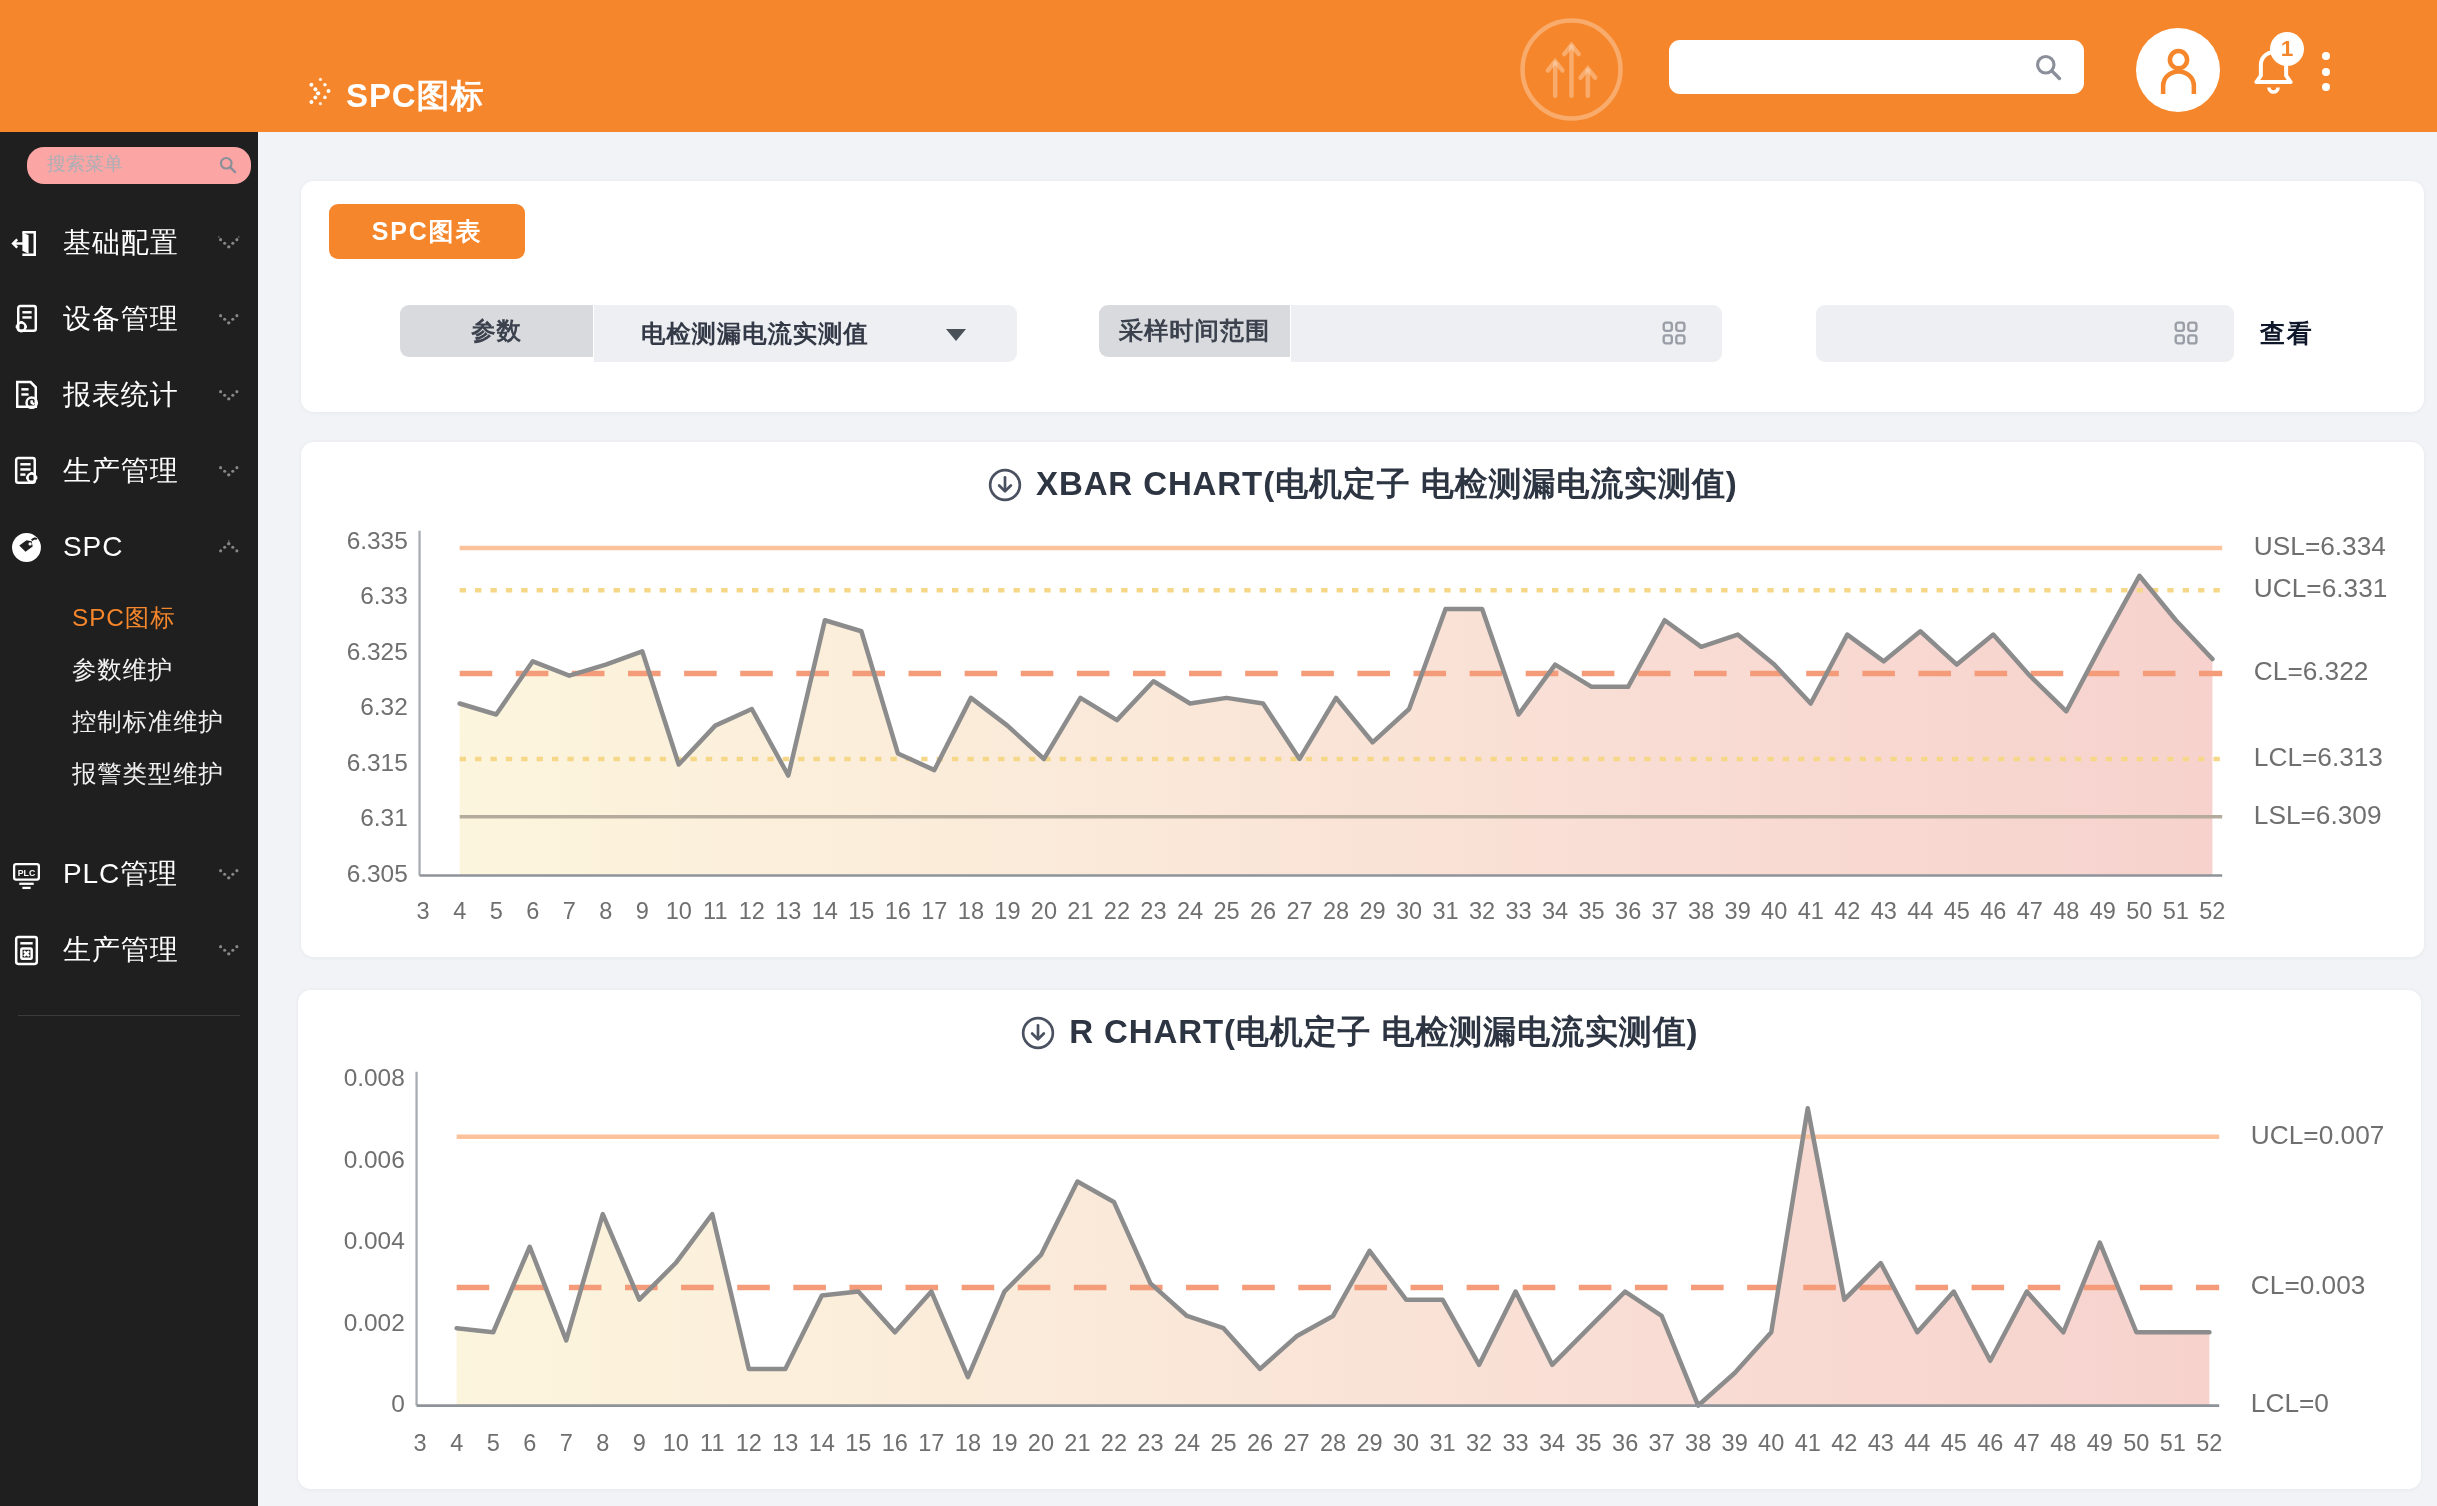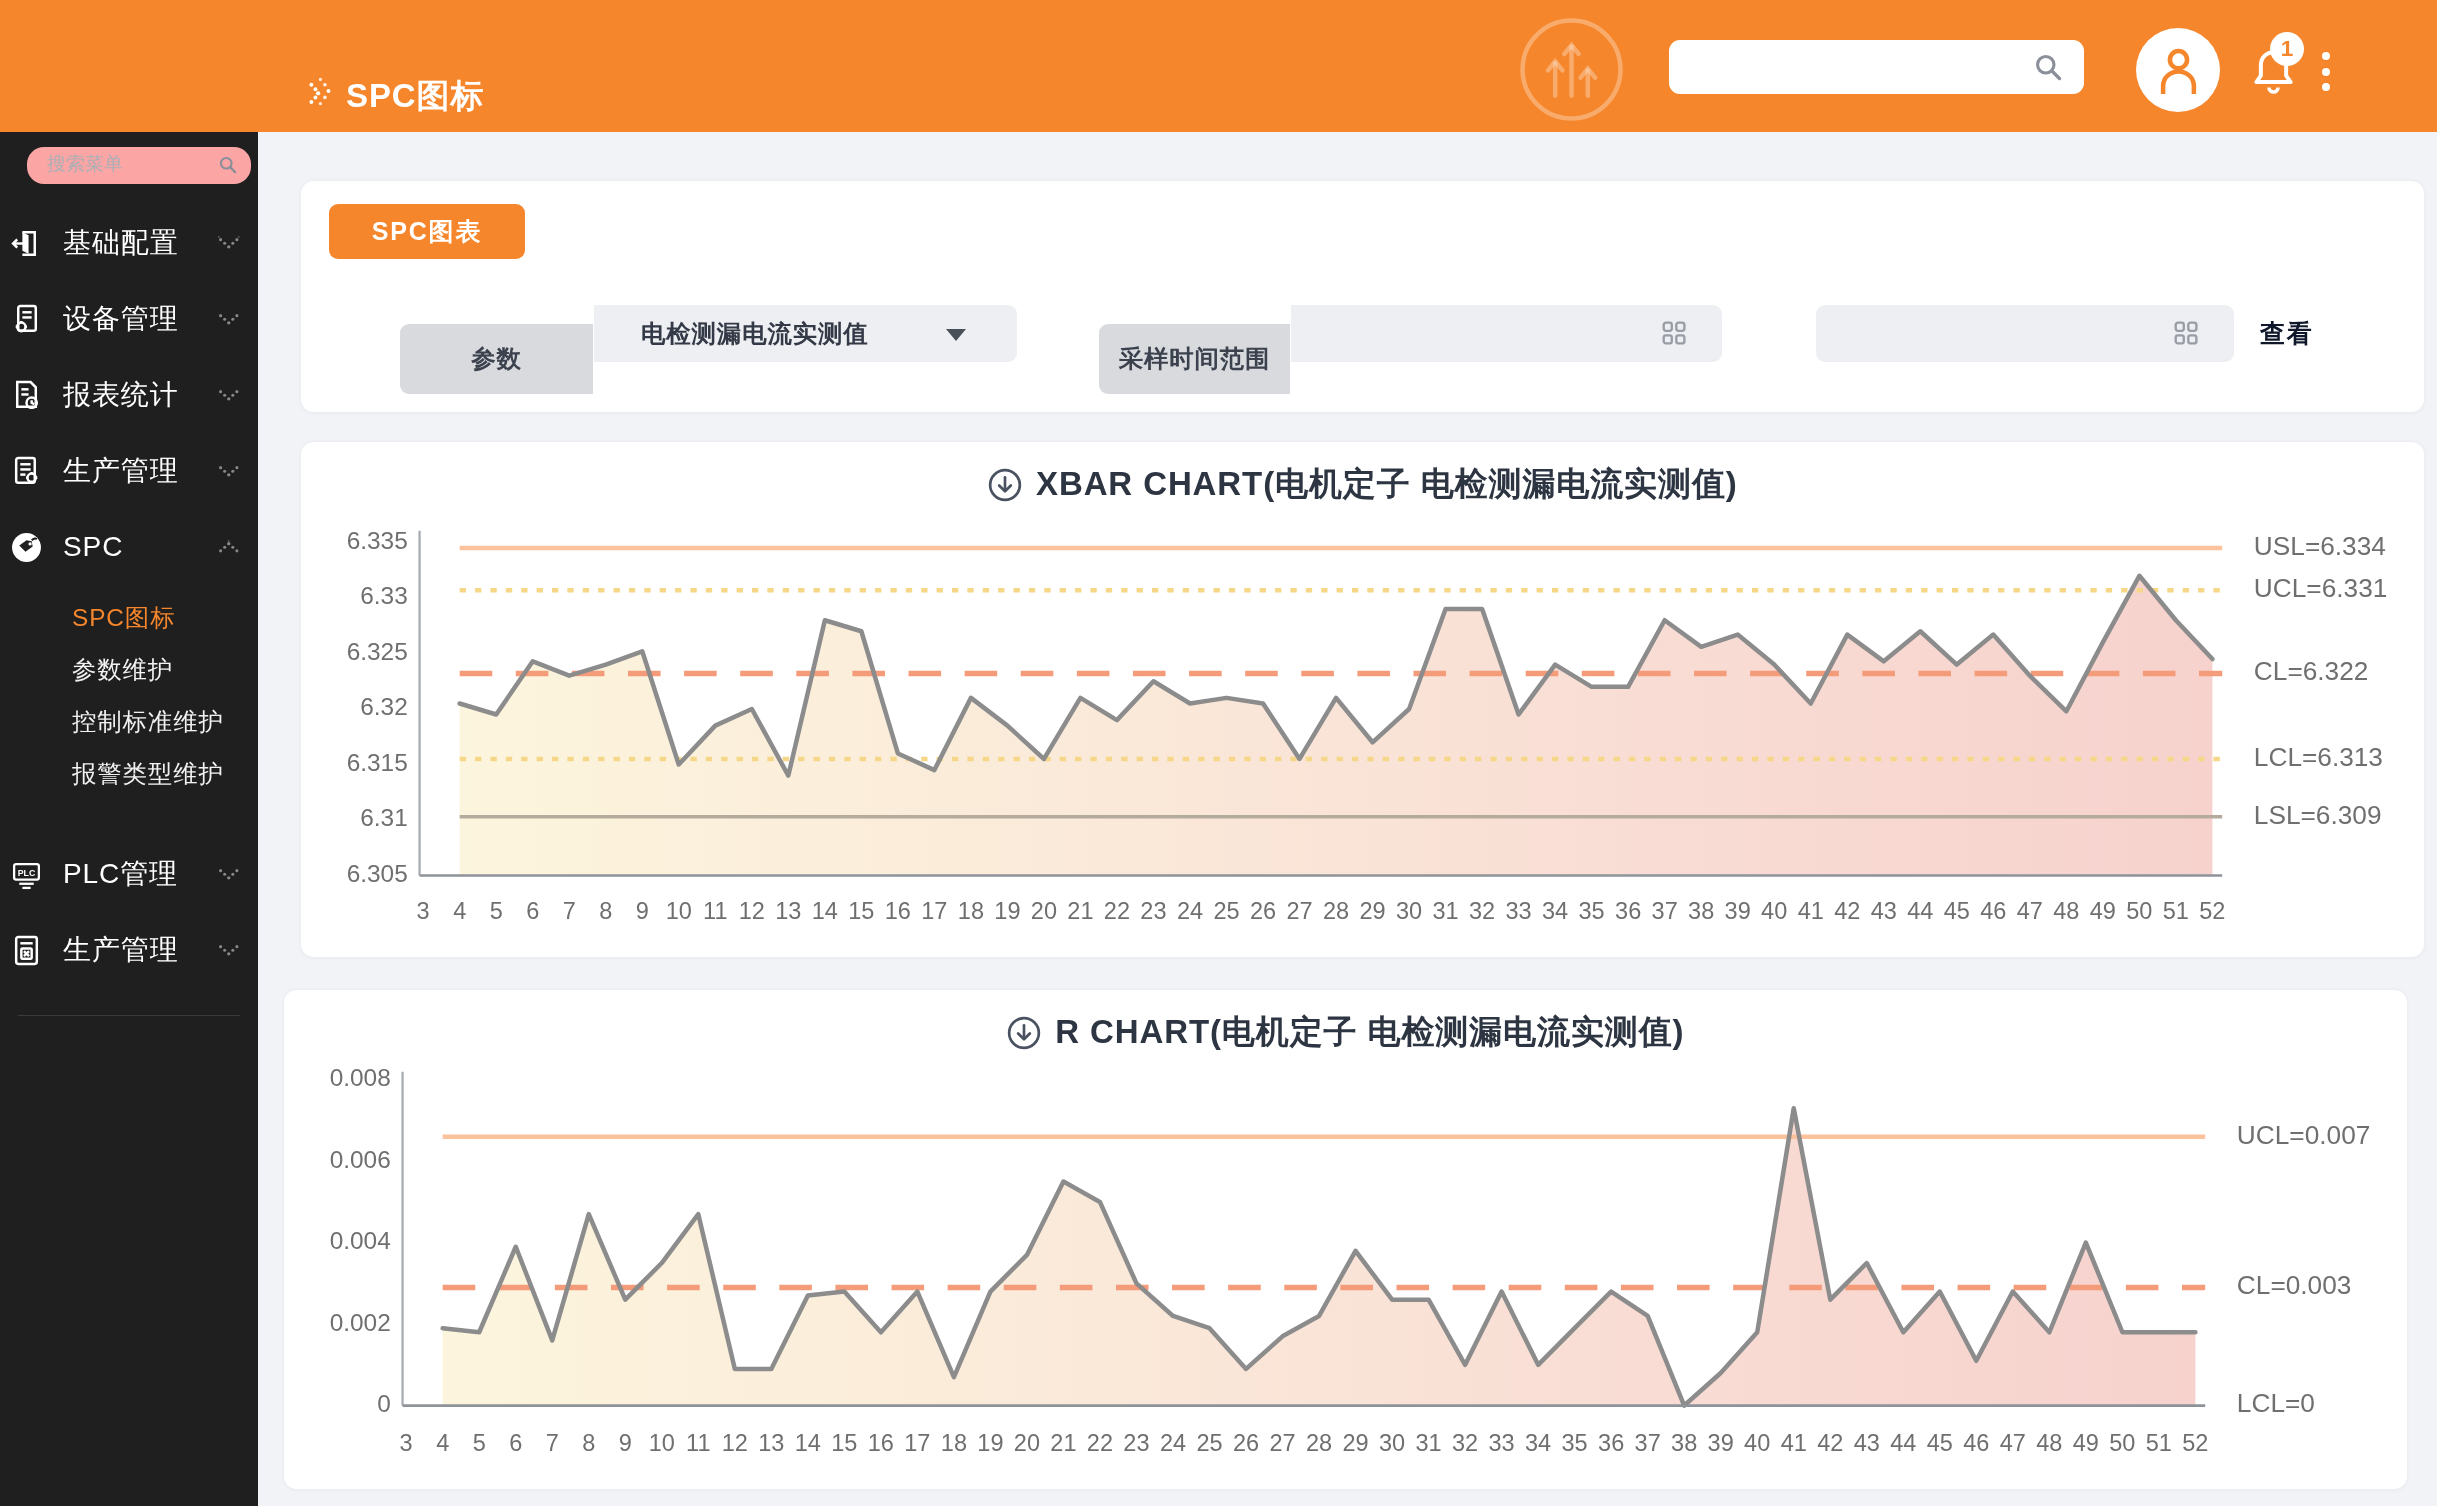--- a/index.html
+++ b/index.html
@@ -33,29 +33,29 @@
   .sub-item{height:52px;line-height:52px;padding-left:72px;font-size:24.4px;color:#F2F2F2;cursor:pointer;letter-spacing:0.9px;}
   .sub-item.active{color:#F5862B;}
   .plc-block{margin-top:23.5px;}
   .sb-divider{margin:27px 18px 0 18px;border-top:0.9px solid #3B3B3B;height:0;}
   
   .main{position:absolute;left:258px;top:132px;width:2180px;height:1375px;}
   .card{position:absolute;background:#FFFFFF;border-radius:12.7px;box-shadow:0 0.9px 4.5px rgba(25,35,60,.05);}
   .filter-card{left:43px;top:49px;width:2123px;height:231px;}
   .page-btn{position:absolute;left:28px;top:22.6px;width:196px;height:55px;background:#F5862B;border:none;border-radius:9px;color:#fff;font-size:25px;font-weight:600;letter-spacing:1.8px;cursor:pointer;font-family:inherit;}
   .f-row{position:absolute;left:0;top:124px;width:100%;height:57px;}
-  .f-label{position:absolute;height:70px;background:#D8DADE;border-radius:9px 0 0 9px;color:#3B414D;font-size:24.4px;font-weight:600;display:flex;align-items:center;justify-content:center;letter-spacing:0.9px;margin-top:19px;}
+  .f-label{position:absolute;height:52px;background:#D8DADE;border-radius:9px 0 0 9px;color:#3B414D;font-size:24.4px;font-weight:600;display:flex;align-items:center;justify-content:center;letter-spacing:0.9px;}
   .f-field{position:absolute;height:57px;background:#EDEFF2;border-radius:0 9px 9px 0;}
   .f-sel-val{position:absolute;left:47px;top:0;height:57px;line-height:57px;color:#333946;font-size:24.4px;font-weight:600;letter-spacing:0.9px;}
   .caret{position:absolute;right:51px;top:23.5px;width:0;height:0;border-left:10px solid transparent;border-right:10px solid transparent;border-top:12.7px solid #4A5058;}
   .grid-ico{position:absolute;right:34px;top:15.4px;}
   .standalone{border-radius:9px;}
   .view-link{position:absolute;left:1959px;top:0;height:57px;line-height:57px;font-size:25px;font-weight:700;color:#0f172a;cursor:pointer;letter-spacing:1.8px;}
   .chart-card1{left:43px;top:310px;width:2123px;height:515px;}
-  .chart-card2{left:26px;top:858px;width:2123px;height:499px;}
+  .chart-card2{left:40px;top:858px;width:2123px;height:499px;}
   .chart-title{position:absolute;left:0;top:20px;width:100%;display:flex;align-items:center;justify-content:center;gap:12.7px;}
   .chart-title span{font-size:33px;font-weight:700;color:#2E3542;letter-spacing:0.9px;}
   .plot{position:absolute;left:0;top:0;width:100%;height:100%;}
 </style>
 </head>
 <body>
 
 <div class="page">
 
   <header class="header">

